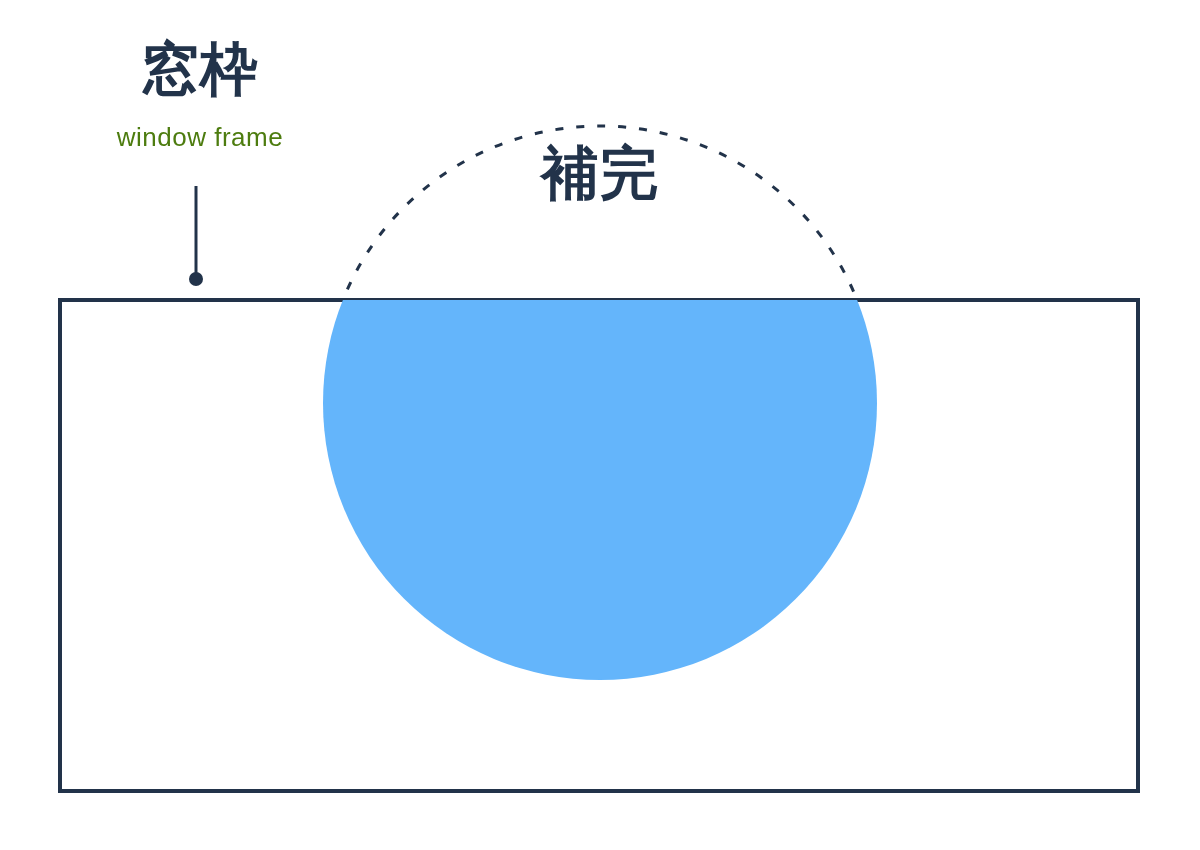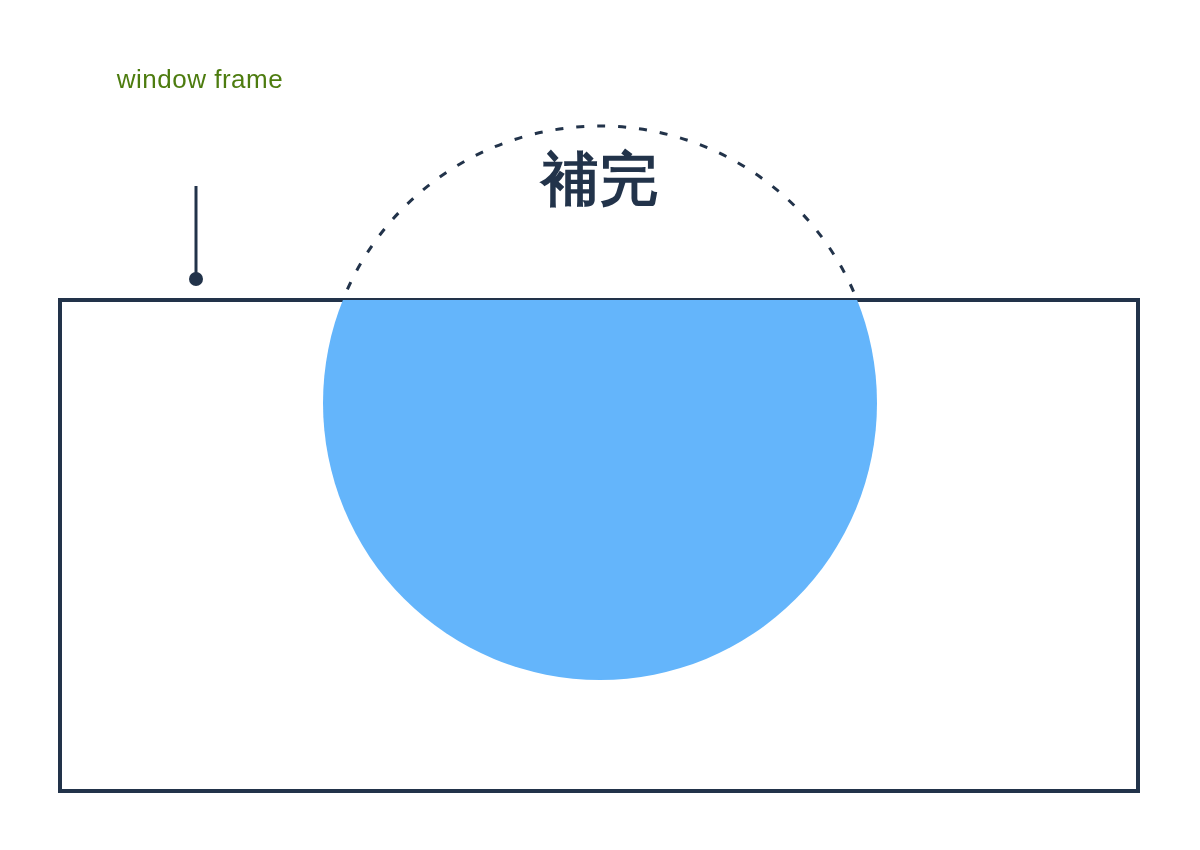--- a/index.html
+++ b/index.html
@@ -61,21 +61,21 @@
     margin-top: 26px;
   }
 
   #label-window-frame {
     left: 40px;
     top: 40px;
     width: 320px;
   }
   #label-complement {
     left: 440px;
-    top: 150px;
+    top: 144px;
     width: 320px;
   }
 </style>
 </head>
 <body>
 
 <div id="stage">
 
   <div class="frame-rect" style="left: 58px; top: 298px; width: 1074px; height: 487px; border-width: 4px; border-color: rgb(34, 51, 74);"></div>
 
@@ -91,20 +91,21 @@
 
     <circle id="disc" clip-path="url(#below-frame-top)" cx="600" cy="403" r="277" fill="#64b5fb"></circle>
 
     <circle id="arc" clip-path="url(#above-frame-top)" cx="600" cy="403" r="277" fill="none" stroke="#22334a" stroke-width="3" stroke-dasharray="8 13" stroke-linecap="butt"></circle>
 
     <line id="leader-line" x1="196" y1="186" x2="196" y2="279" stroke="#22334a" stroke-width="3"></line>
     <circle id="leader-dot" cx="196" cy="279" r="7" fill="#22334a"></circle>
   </svg>
 
   <div class="label-group" id="label-window-frame">
+    <div class="label-jp">窓枠</div>
     <div class="label-en">window frame</div>
   </div>
 
   <div class="label-group" id="label-complement">
     <div class="label-jp">補完</div>
   </div>
 
 </div>
 
 </body></html>

